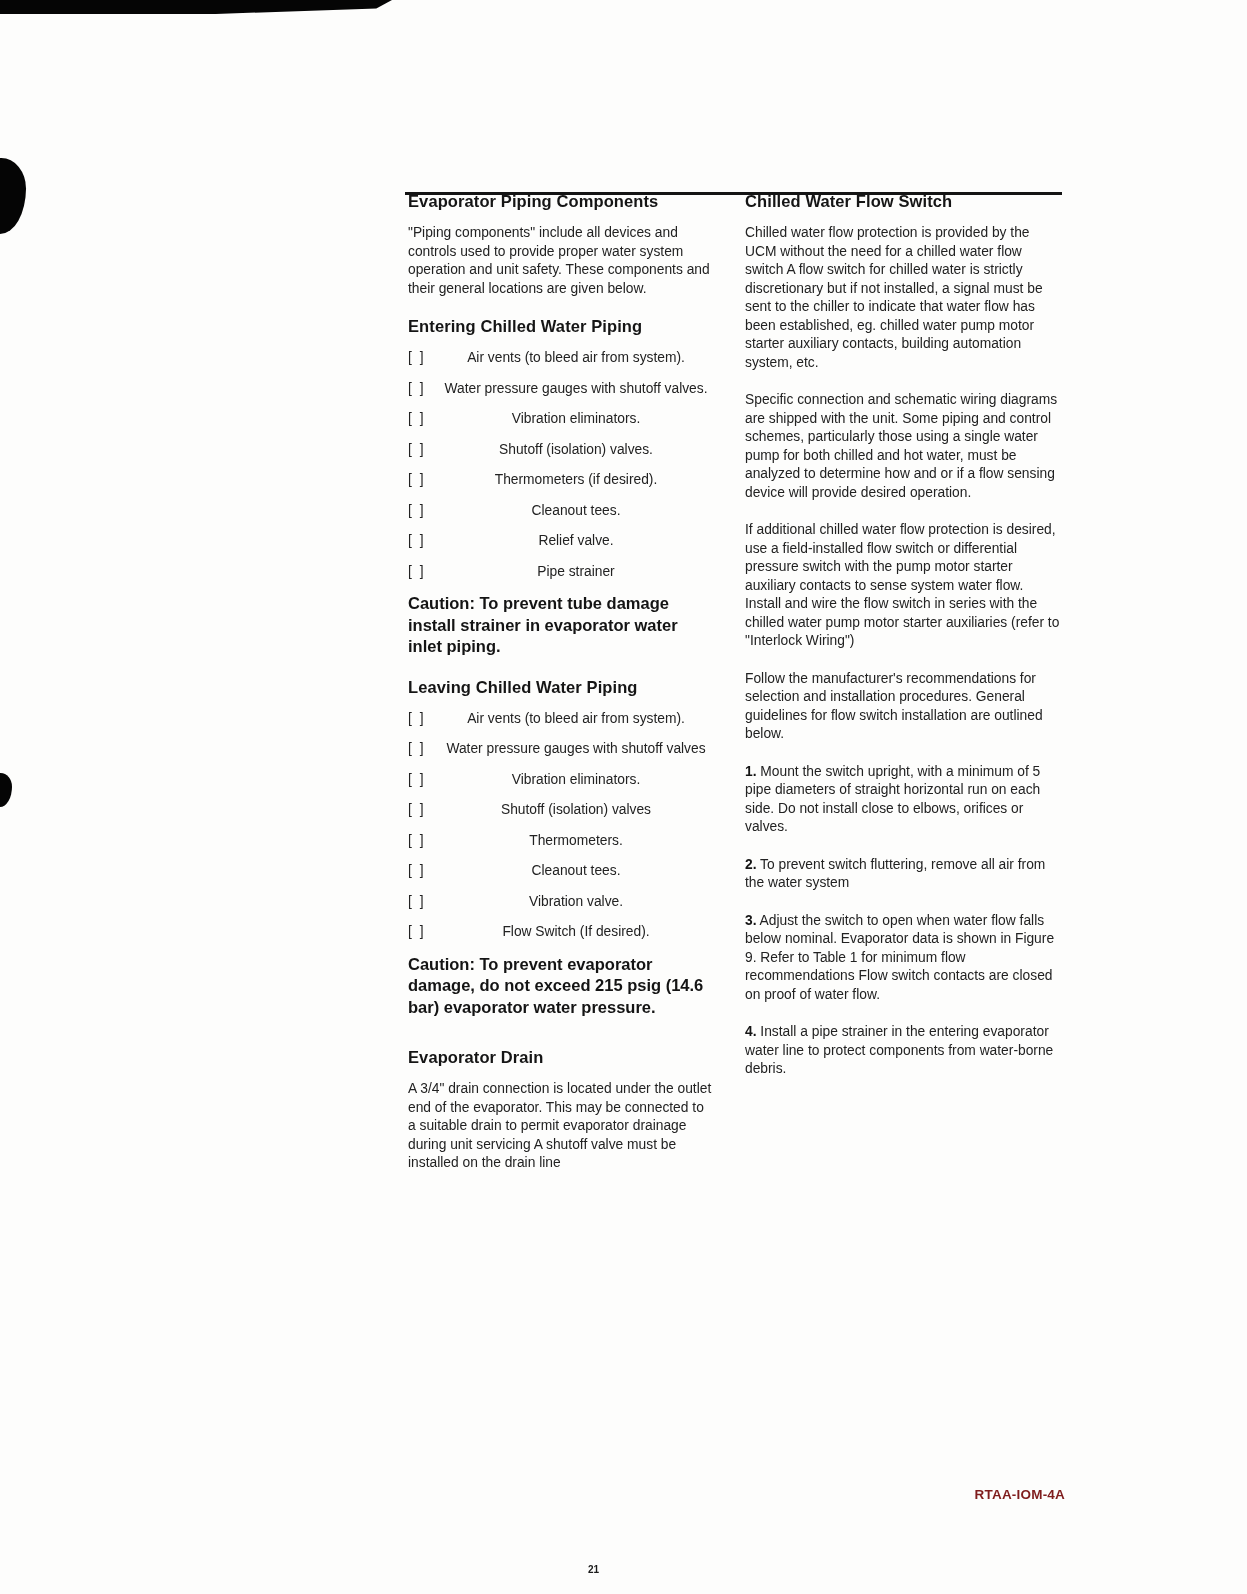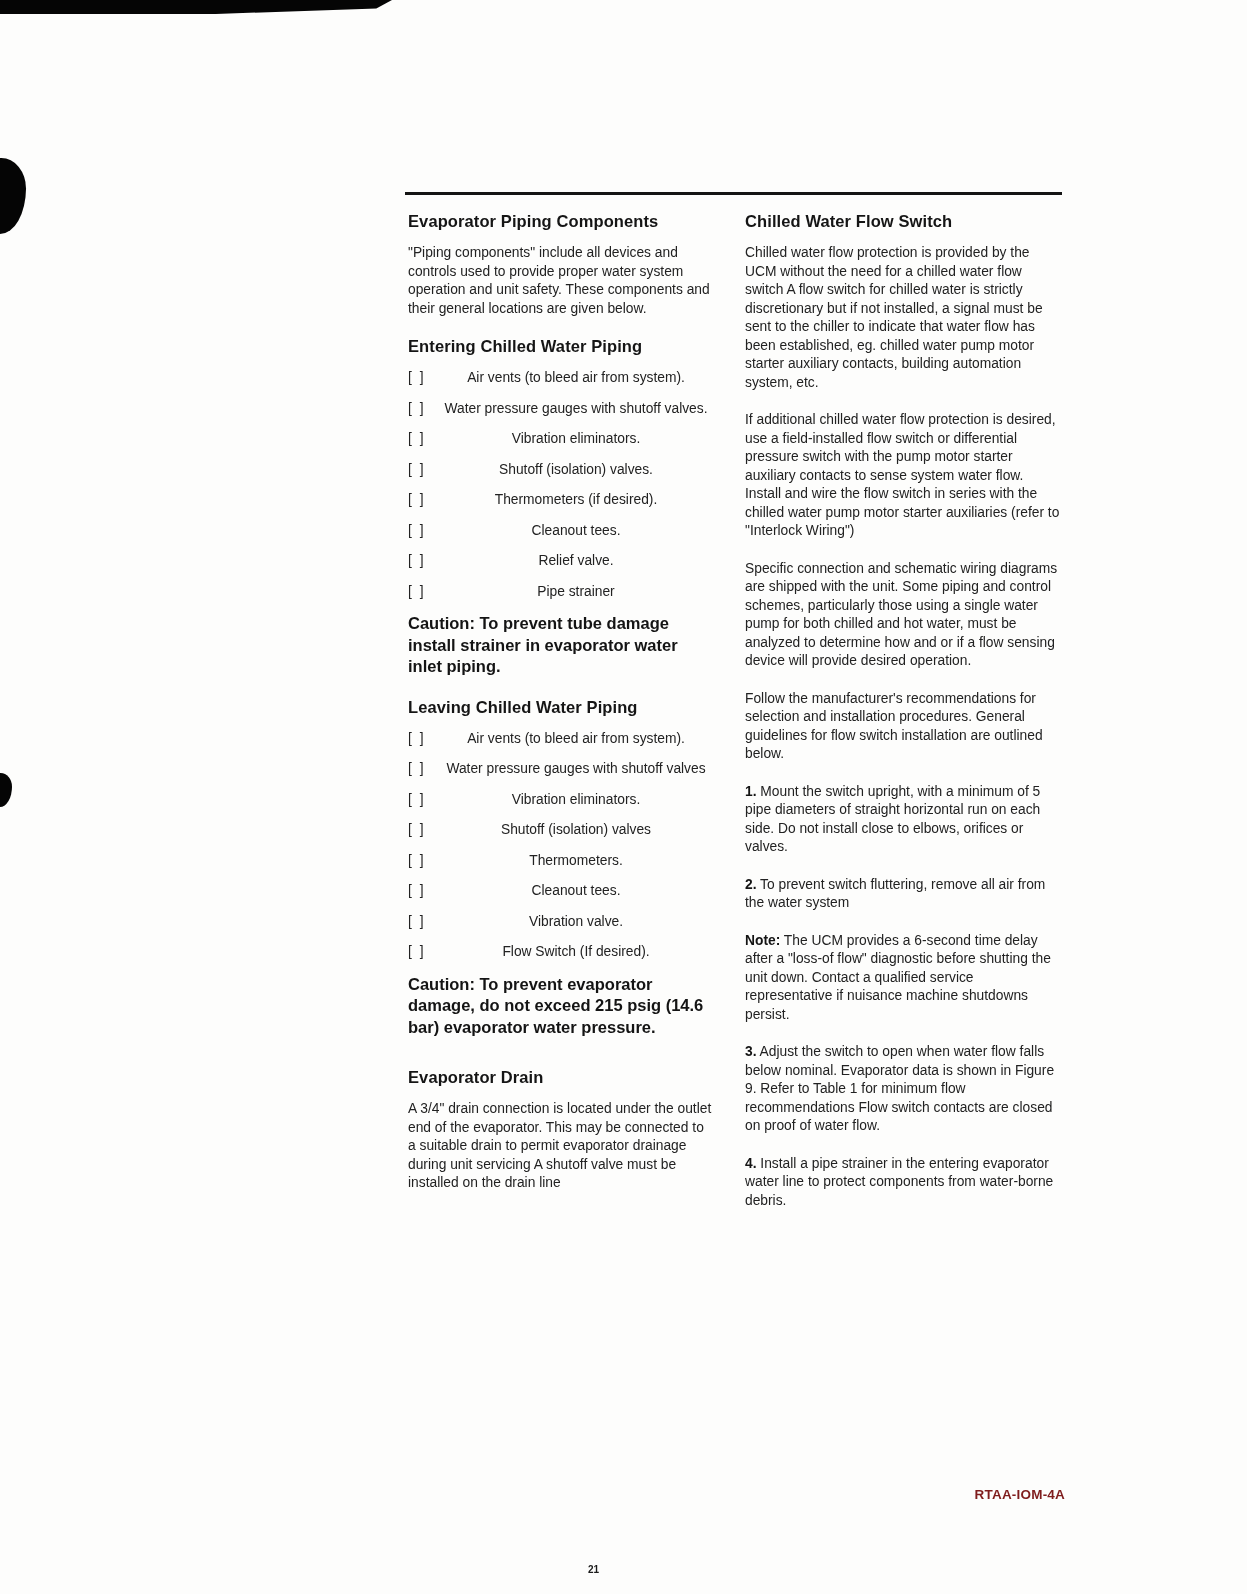--- a/index.html
+++ b/index.html
@@ -37,21 +37,21 @@
 
   .rule {
     position: absolute;
     left: 405px; top: 192px;
     width: 657px; height: 3px;
     background: #141414;
   }
 
   .columns {
     position: absolute;
-    left: 408px; top: 212px;
+    left: 408px; top: 192px;
     width: 660px;
     display: flex;
     gap: 31px;
   }
   .col-left  { width: 306px; flex: none; }
   .col-right { width: 318px; flex: none; }
 
   .sec-title {
     font-size: 16.5px;
     font-weight: 700;
@@ -212,37 +212,33 @@
       <div class="sec-title gap-top">Evaporator Drain</div>
       <div class="body-para">A 3/4" drain connection is located under the outlet end of the evaporator.  This may be connected to a suitable drain to permit evaporator drainage during unit servicing A shutoff valve must be installed on the drain line</div>
 
     </div>
 
     <div class="col-right">
 
       <div class="sec-title">Chilled Water Flow Switch</div>
 
       <div class="body-para">Chilled water flow protection is provided by the UCM without the need for a chilled water flow switch   A flow switch for chilled water is strictly discretionary but if not installed, a signal must be sent to the chiller to indicate that water flow has been established, eg. chilled water pump motor starter auxiliary contacts, building automation system, etc.</div>
+      <div class="body-para">Specific connection and schematic wiring diagrams are shipped with the unit.  Some piping and control schemes, particularly those using a single water pump for both chilled and hot water, must be analyzed to determine how and or if a flow sensing device will provide desired operation.</div>
       <div class="body-para">If additional chilled water flow protection is desired, use a field-installed flow switch or differential pressure switch with the pump motor starter auxiliary contacts to sense system water flow.  Install and wire the flow switch in series with the chilled water pump motor starter auxiliaries (refer to "Interlock Wiring")</div>
-      <div class="body-para">Specific connection and schematic wiring diagrams are shipped with the unit.  Some piping and control schemes, particularly those using a single water pump for both chilled and hot water, must be analyzed to determine how and or if a flow sensing device will provide desired operation.</div>
       <div class="body-para">Follow the manufacturer's recommendations for selection and installation procedures.  General guidelines for flow switch installation are outlined below.</div>
 
       <div class="step">
         <span class="lead">1.</span>
         <span>Mount the switch upright, with a minimum of 5 pipe diameters of straight horizontal run on each side.  Do not install close to elbows, orifices or valves.</span>
       </div>
       <div class="step">
         <span class="lead">2.</span>
         <span>To prevent switch fluttering, remove all air from the water system</span>
       </div>
       <div class="step">
-        <span class="lead">Note:</span>
-        <span>The UCM provides a 6-second time delay after a "loss-of flow" diagnostic before shutting the unit down.  Contact a qualified service representative if nuisance machine shutdowns persist.</span>
-      </div>
-      <div class="step">
         <span class="lead">3.</span>
         <span>Adjust the switch to open when water flow falls below nominal.  Evaporator data is shown in Figure 9.  Refer to Table 1 for minimum flow recommendations   Flow switch contacts are closed on proof of water flow.</span>
       </div>
       <div class="step">
         <span class="lead">4.</span>
         <span>Install a pipe strainer in the entering evaporator water line to protect components from water-borne debris.</span>
       </div>
 
     </div>
   </div>

